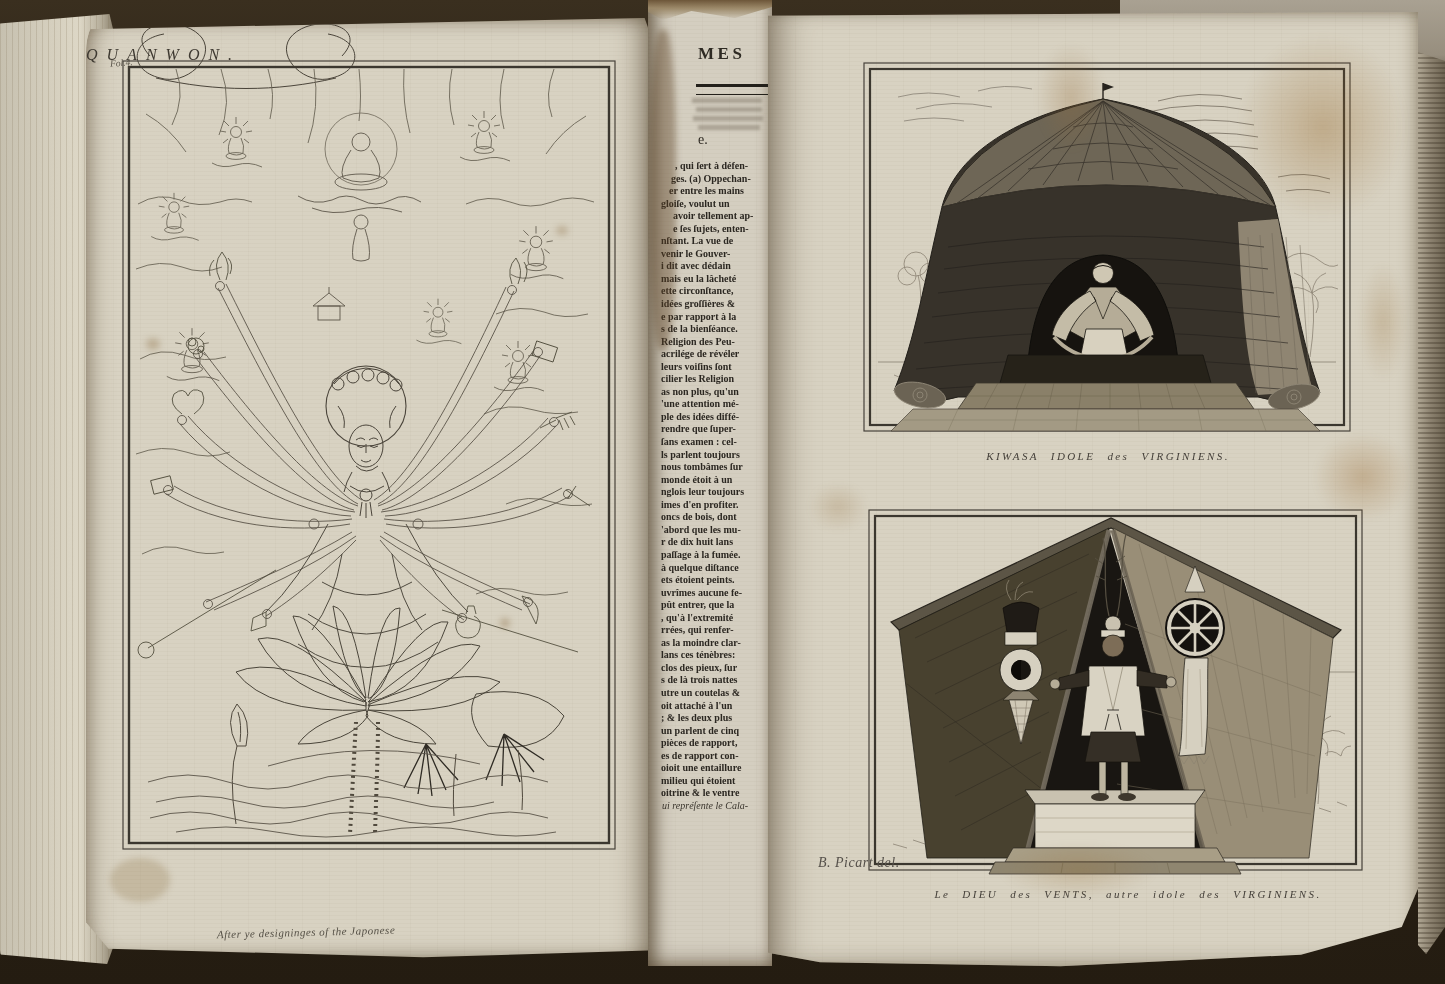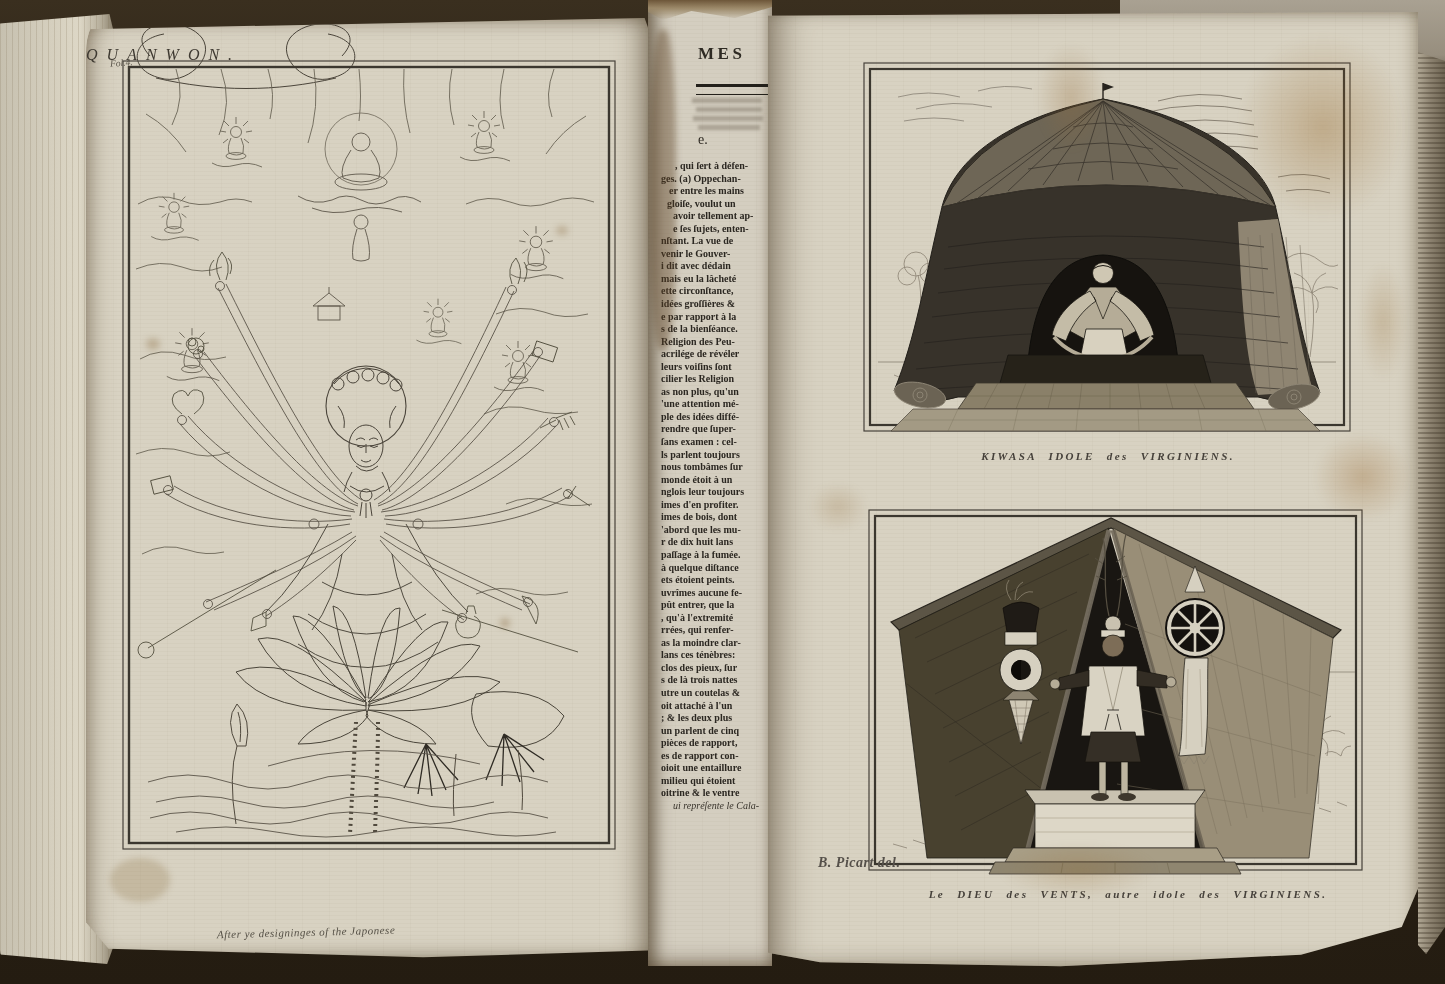--- a/index.html
+++ b/index.html
@@ -33,21 +33,21 @@
                inset -10px 0 12px -6px rgba(95,80,58,.5),
                inset 0 -18px 18px -12px rgba(92,76,52,.5);}
   .strip-top-edge{position:absolute;left:0;top:0;width:100%;height:20px;
     background:linear-gradient(180deg,#6d5639 0%,#9b8868 40%,rgba(155,136,104,0) 100%);
     clip-path:polygon(0 0,100% 0,100% 35%,70% 90%,35% 55%,12% 100%,0 60%);}
   .right-page{left:768px;top:12px;width:650px;height:958px;
     clip-path:polygon(0 .4%,100% 0,100% 91.5%,97.5% 95.5%,82% 98.4%,45% 99.6%,8% 99.2%,0 98.2%);
     box-shadow:inset 30px 0 36px -20px rgba(75,60,40,.6),
                inset -12px 0 16px -8px rgba(105,90,64,.45),
                inset 0 10px 14px -10px rgba(92,76,52,.4),
-               inset 0 -18px 22px -14px rgba(92,76,52,.5);font-weight:bold;}
+               inset 0 -18px 22px -14px rgba(92,76,52,.5);}
   .edge-right{position:absolute;left:1418px;top:52px;width:27px;height:902px;
     background:
       repeating-linear-gradient(0deg,rgba(60,50,36,.35) 0 2px,rgba(0,0,0,0) 2px 5px),
       linear-gradient(90deg,#b0a794 0%,#8d8371 45%,#6d6452 100%);
     clip-path:polygon(0 0,100% 1%,100% 97%,30% 100%,0 99%);}
   
   .stain{position:absolute;pointer-events:none;filter:blur(3px);border-radius:50%;}
   
   .plate{position:absolute;}
   .folio-mark{position:absolute;left:24px;top:40px;font-style:italic;font-size:9.5px;color:#5a544a;transform:rotate(-4deg);}
@@ -61,25 +61,25 @@
   .signature{position:absolute;font-style:italic;font-size:14px;color:#55504a;letter-spacing:.5px;}
   
   .hdr{position:absolute;left:50px;top:44px;font-size:17px;letter-spacing:3.5px;color:#2e2a23;font-weight:bold;}
   .rule{position:absolute;left:48px;top:84px;width:72px;height:7px;
     border-top:3px solid #23201a;border-bottom:1px solid #23201a;}
   .showthrough{position:absolute;background:rgba(108,98,82,.4);height:5px;filter:blur(1.6px);}
   .dropline{position:absolute;left:50px;top:132px;font-size:14px;color:#2e2a23;}
   .ftext{position:absolute;left:13px;top:160px;width:106px;font-size:10px;line-height:12.55px;color:#2b2721;font-weight:bold;}
   .tline{white-space:nowrap;overflow:hidden;}
   .tline:nth-child(1){margin-left:14px;}
-  .tline:nth-child(2){}
+  .tline:nth-child(2){margin-left:10px;}
   .tline:nth-child(3){margin-left:8px;}
-  .tline:nth-child(4){margin-left:6px;}
+  .tline:nth-child(4){margin-left:0;}
   .tline:nth-child(5),.tline:nth-child(6){margin-left:12px;}
-  .fnote{position:absolute;left:25px;top:800px;width:106px;font-size:10px;font-style:italic;color:#3a352d;white-space:nowrap;}
+  .fnote{position:absolute;left:14px;top:800px;width:106px;font-size:10px;font-style:italic;color:#3a352d;white-space:nowrap;}
 </style>
 </head>
 <body>
 
 <div class="photo">
   <div class="wall"></div>
   <div class="stack-left"></div>
   <div class="edge-right"></div>
 
   <div class="page left-page">
@@ -343,21 +343,21 @@
         <div class="tline">as non plus, qu'un</div>
         <div class="tline">'une attention mé-</div>
         <div class="tline">ple des idées diffé-</div>
         <div class="tline">rendre que ſuper-</div>
         <div class="tline">ſans examen : cel-</div>
         <div class="tline">ls parlent toujours</div>
         <div class="tline">nous tombâmes ſur</div>
         <div class="tline">monde étoit à un</div>
         <div class="tline">nglois leur toujours</div>
         <div class="tline">imes d'en profiter.</div>
-        <div class="tline">imes de bois, dont</div>
+        <div class="tline">oncs de bois, dont</div>
         <div class="tline">'abord que les mu-</div>
         <div class="tline">r de dix huit lans</div>
         <div class="tline">paſſage à la fumée.</div>
         <div class="tline">à quelque diſtance</div>
         <div class="tline">ets étoient peints.</div>
         <div class="tline">uvrîmes aucune fe-</div>
         <div class="tline">pût entrer, que la</div>
         <div class="tline">, qu'à l'extremité</div>
         <div class="tline">rrées, qui renfer-</div>
         <div class="tline">as la moindre clar-</div>

